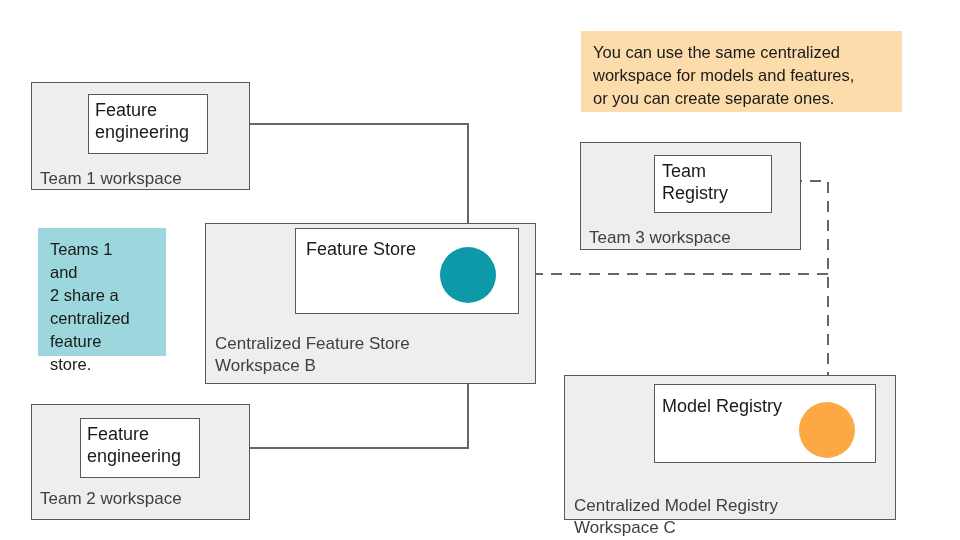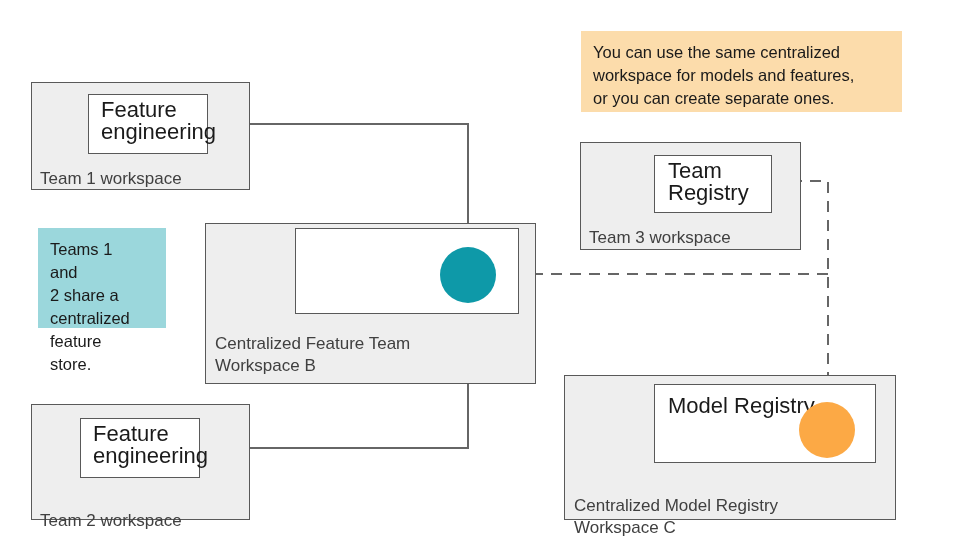--- a/index.html
+++ b/index.html
@@ -23,24 +23,23 @@
   }
   .inner-box {
     position: absolute;
     background: #FFFFFF;
     border: 1px solid #595959;
     box-sizing: border-box;
   }
   .inner-label {
     position: absolute;
     color: #1A1A1A;
-    font-size: 22px;
+    font-size: 18px;
     line-height: 22px;
     white-space: pre-line;
-    margin-left: 6px;
   }
   .ws-label {
     position: absolute;
     color: #404040;
     font-size: 17px;
     line-height: 22px;
     white-space: pre-line;
   }
   .note {
     position: absolute;
@@ -89,34 +88,35 @@
 
     <path d="M 828 274 L 504 274" fill="none" stroke="#666666" stroke-width="2" stroke-dasharray="11 8" marker-end="url(#arrowDash)"></path>
   </svg>
 
   <div class="workspace" style="left:31px; top:82px; width:219px; height:108px;"></div>
   <div class="inner-box" style="left:88px; top:94px; width:120px; height:60px;"></div>
   <div class="inner-label" style="left:95px; top:99px; width:112px;">Feature
 engineering</div>
   <div class="ws-label" style="left:40px; top:168px; width:200px;">Team 1 workspace</div>
 
-  <div class="note note-teal" style="left: 38px; top: 228px; width: 128px; height: 100px; background: rgb(155, 215, 220);">Teams 1 and
+  <div class="note note-teal" style="left: 38px; top: 228px; width: 128px; height: 128px; background: rgb(155, 215, 220);">Teams 1 and
 2 share a
 centralized
 feature store.</div>
 
   <div class="workspace" style="left:31px; top:404px; width:219px; height:116px;"></div>
   <div class="inner-box" style="left:80px; top:418px; width:120px; height:60px;"></div>
   <div class="inner-label" style="left:87px; top:423px; width:112px;">Feature
 engineering</div>
-  <div class="ws-label" style="left:40px; top:510px; width:200px;">Team 2 workspace</div>
+  <div class="ws-label" style="left:40px; top:488px; width:200px;">Team 2 workspace</div>
 
   <div class="workspace" style="left:205px; top:223px; width:331px; height:161px;"></div>
   <div class="inner-box" style="left:295px; top:228px; width:224px; height:86px;"></div>
-  <div class="ws-label" style="left:215px; top:333px; width:300px;">Centralized Feature Team
+  <div class="inner-label" style="left:306px; top:238px; width:200px;">Feature Store</div>
+  <div class="ws-label" style="left:215px; top:333px; width:300px;">Centralized Feature Store
 Workspace B</div>
 
   <div class="note note-orange" style="left: 581px; top: 31px; width: 321px; height: 81px; background: rgb(252, 220, 171);">You can use the same centralized
 workspace for models and features,
 or you can create separate ones.</div>
 
   <div class="workspace" style="left:580px; top:142px; width:221px; height:108px;"></div>
   <div class="inner-box" style="left:654px; top:155px; width:118px; height:58px;"></div>
   <div class="inner-label" style="left:662px; top:160px; width:110px;">Team
 Registry</div>

